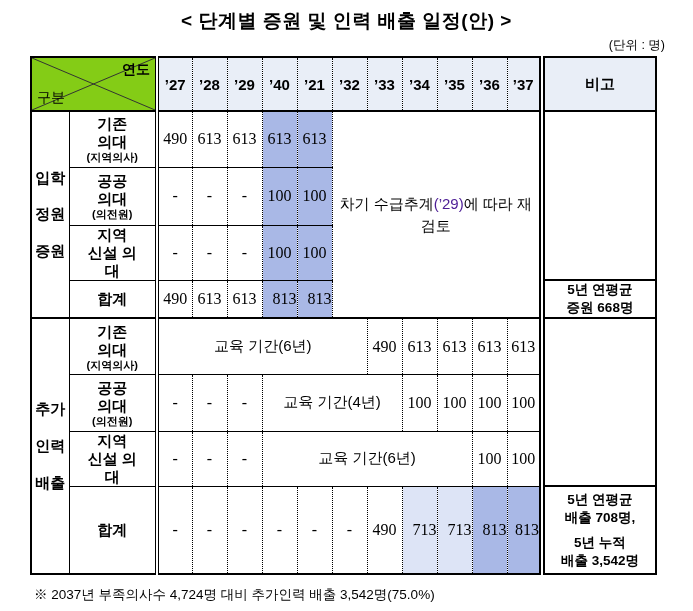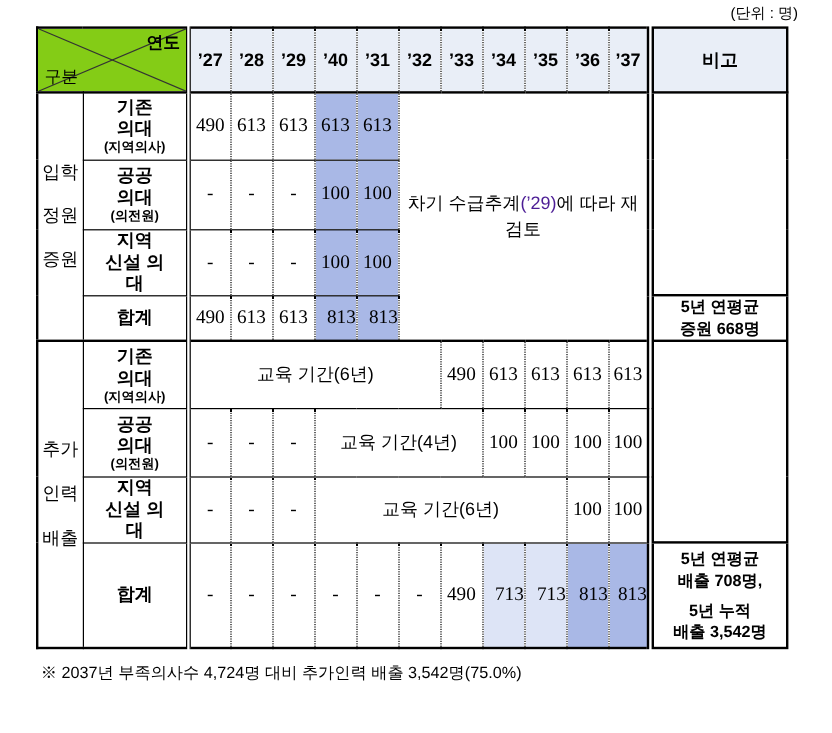--- a/index.html
+++ b/index.html
@@ -25,37 +25,38 @@
   .hdr{font-weight:bold;font-size:15px;}
   .yc{border-left:1px dotted #000;border-right:1px dotted #000;}
   .dbl-l{border-left:4px double #000 !important;}
   .rem{border-left:6px double #000 !important;border-right:2px solid #000;}
   .sect td{border-top:2px solid #000;}
   .tt{border-top:2px solid #000;}
   .num{font-family:"Liberation Serif",serif;font-size:16px;font-weight:normal;}
   .b{font-weight:normal;text-align:right;}
   .lbl{font-weight:bold;font-size:15px;line-height:1.2;white-space:pre-line;display:block;}
   .sub{font-weight:bold;font-size:11px;line-height:1.1;display:block;}
-  .grp{font-weight:normal;font-size:15px;line-height:2.45;white-space:pre-line;}
+  .grp{font-weight:bold;font-size:15px;line-height:2.45;white-space:pre-line;}
   .remtxt{font-weight:bold;font-size:13.5px;line-height:1.35;}
   .remtxt .gap{display:block;height:7px;}
   .u{text-underline-offset:2px;}
   .note{font-size:15px;line-height:1.45;}
   .edu{font-size:15px;}
   .corner{position:relative;}
   .corner svg{position:absolute;left:0;top:0;width:100%;height:100%;display:block;}
   .cor-tr{position:absolute;top:3px;right:5px;font-weight:bold;font-size:14px;}
   .cor-bl{position:absolute;bottom:3px;left:5px;font-weight:normal;font-size:14px;}
   .footnote{margin:11px 0 0 34px;font-size:13.5px;}
 </style>
 </head>
 <body>
 
 <div class="page">
 
+  <div class="title">&lt; 단계별 증원 및 인력 배출 일정(안) &gt;</div>
   <div class="unit">(단위 : 명)</div>
 
   <table class="sched">
     <colgroup>
       <col style="width:38px">
         <col style="width:88px">
       <col style="width:35px">
         <col style="width:35px">
         <col style="width:35px">
         <col style="width:35px">
@@ -76,21 +77,21 @@
           <line x1="0" y1="0" x2="100" y2="100" stroke="#333" stroke-width="1" vector-effect="non-scaling-stroke"></line>
           <line x1="0" y1="100" x2="100" y2="0" stroke="#333" stroke-width="1" vector-effect="non-scaling-stroke"></line>
         </svg>
         <span class="cor-tr">연도</span>
         <span class="cor-bl">구분</span>
       </td>
       <td class="hdr yc dbl-l" style="background-color: rgb(233, 238, 247);">’27</td>
       <td class="hdr yc" style="background-color: rgb(233, 238, 247);">’28</td>
       <td class="hdr yc" style="background-color: rgb(233, 238, 247);">’29</td>
       <td class="hdr yc" style="background-color: rgb(233, 238, 247);">’40</td>
-      <td class="hdr yc" style="background-color: rgb(233, 238, 247);">’31</td>
+      <td class="hdr yc" style="background-color: rgb(233, 238, 247);">’21</td>
       <td class="hdr yc" style="background-color: rgb(233, 238, 247);">’32</td>
       <td class="hdr yc" style="background-color: rgb(233, 238, 247);">’33</td>
       <td class="hdr yc" style="background-color: rgb(233, 238, 247);">’34</td>
       <td class="hdr yc" style="background-color: rgb(233, 238, 247);">’35</td>
       <td class="hdr yc" style="background-color: rgb(233, 238, 247);">’36</td>
       <td class="hdr yc" style="background-color: rgb(233, 238, 247);">’37</td>
       <td class="hdr rem" style="background-color: rgb(233, 238, 247); text-align: center;">비고</td>
     </tr>
 
     <tr style="height:56px">

